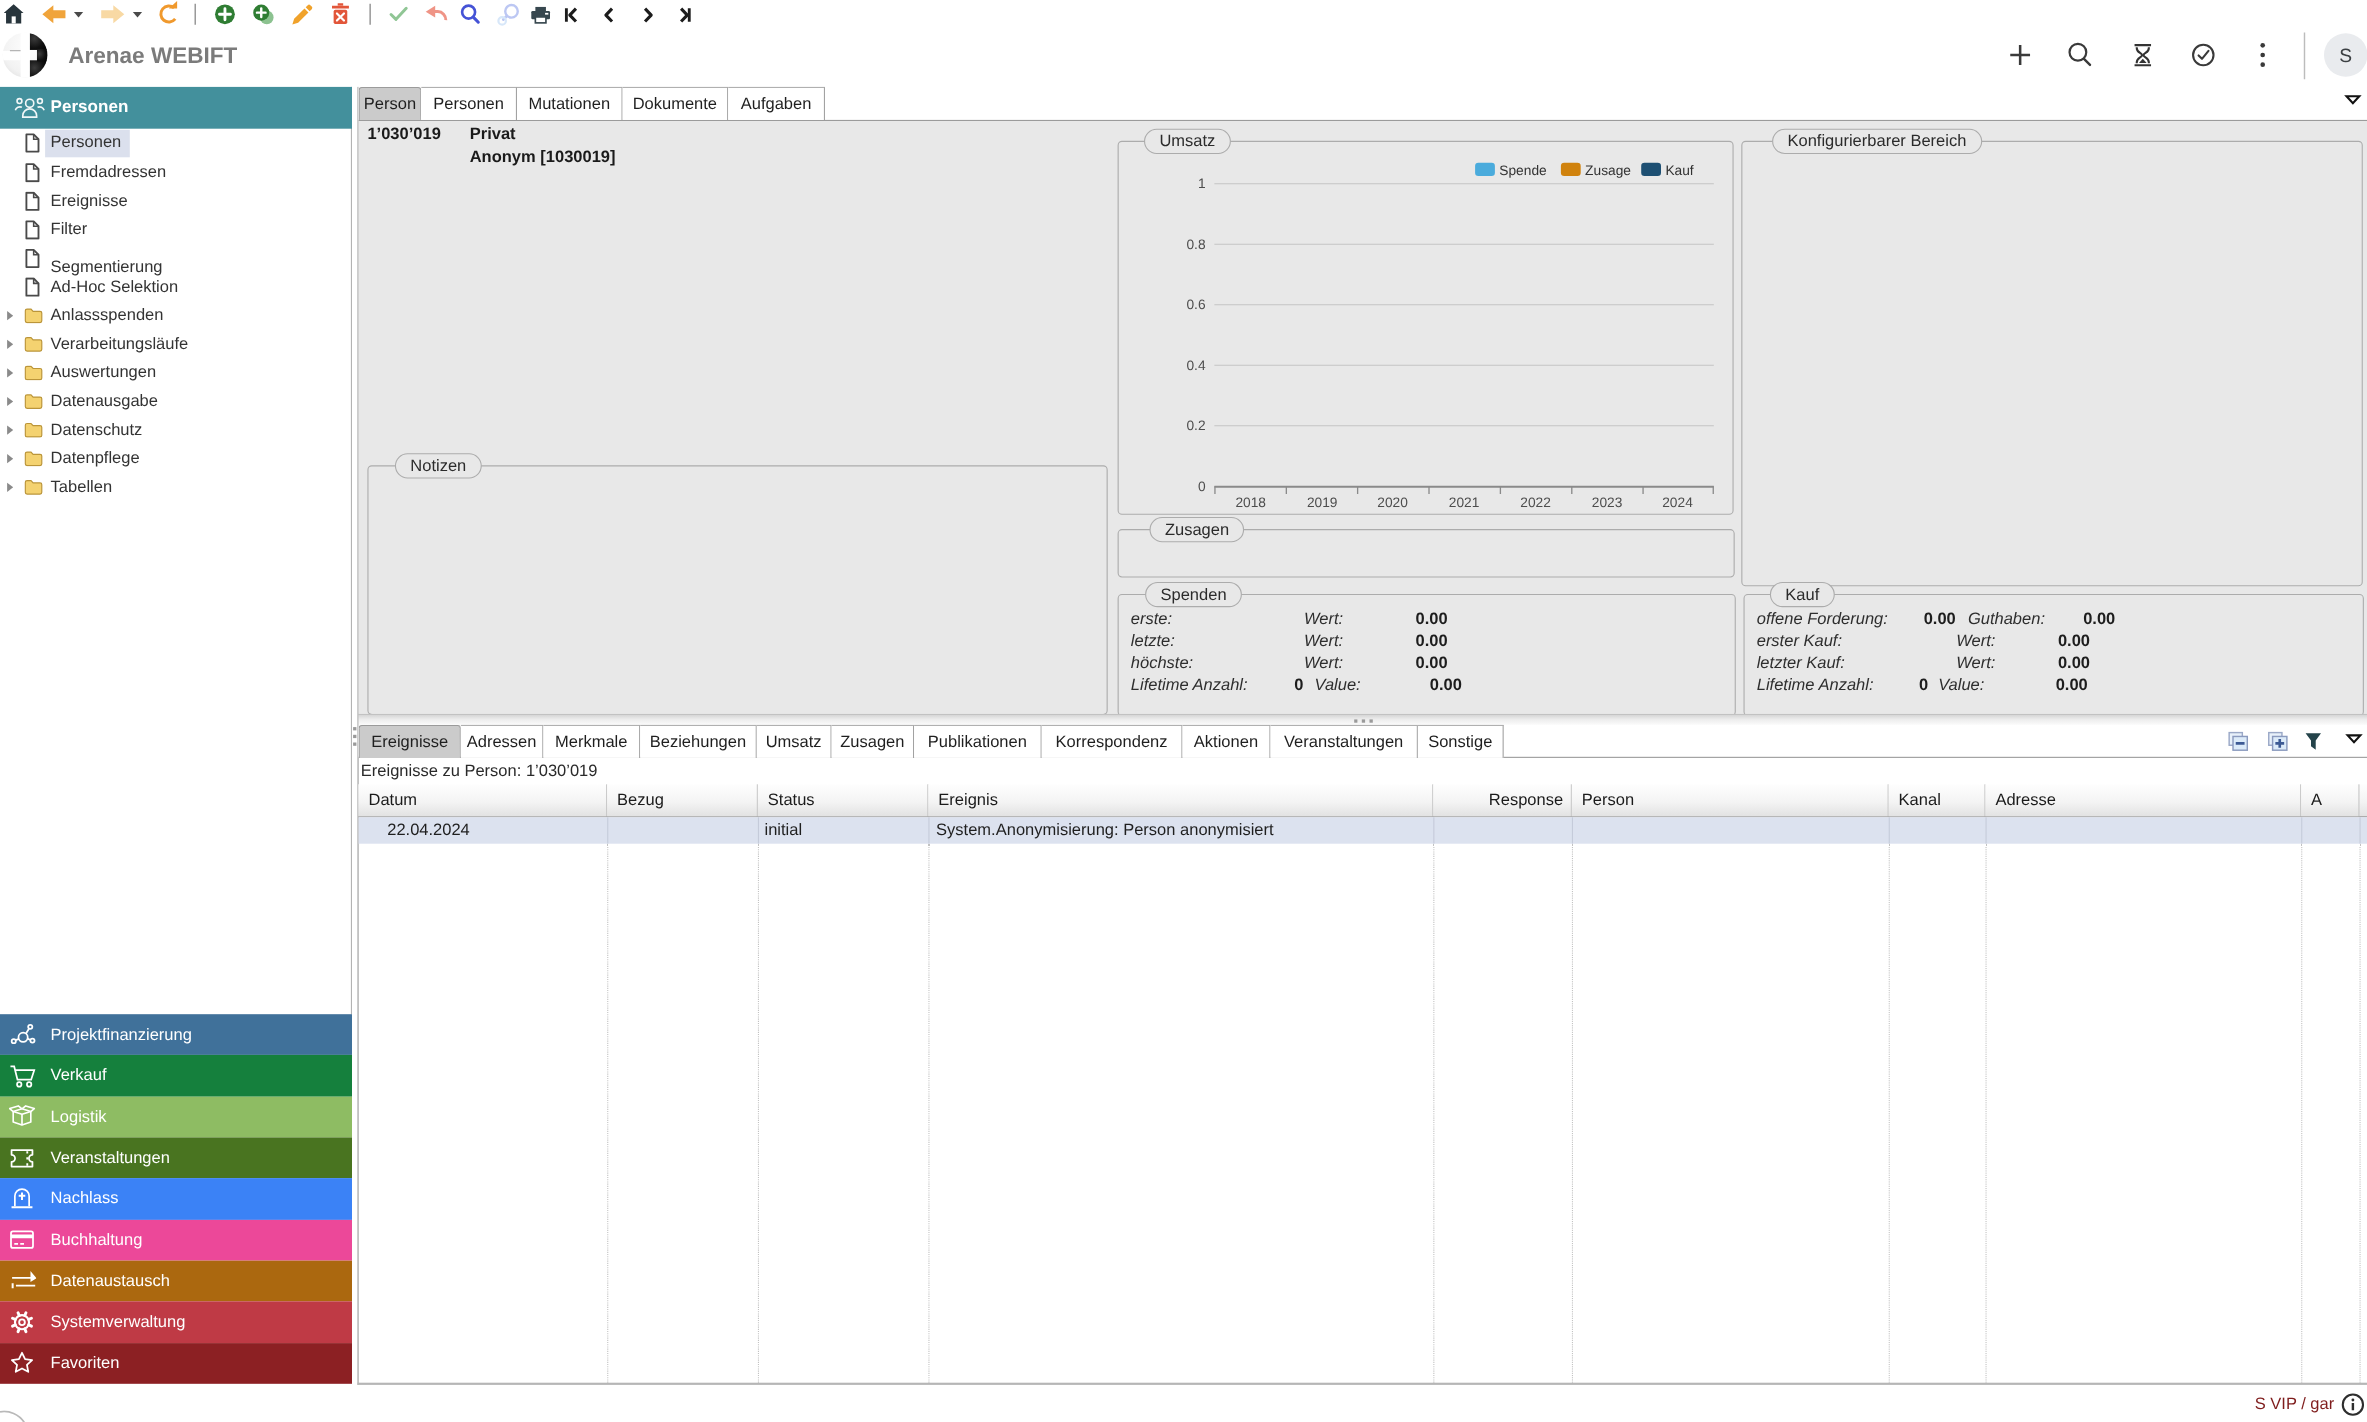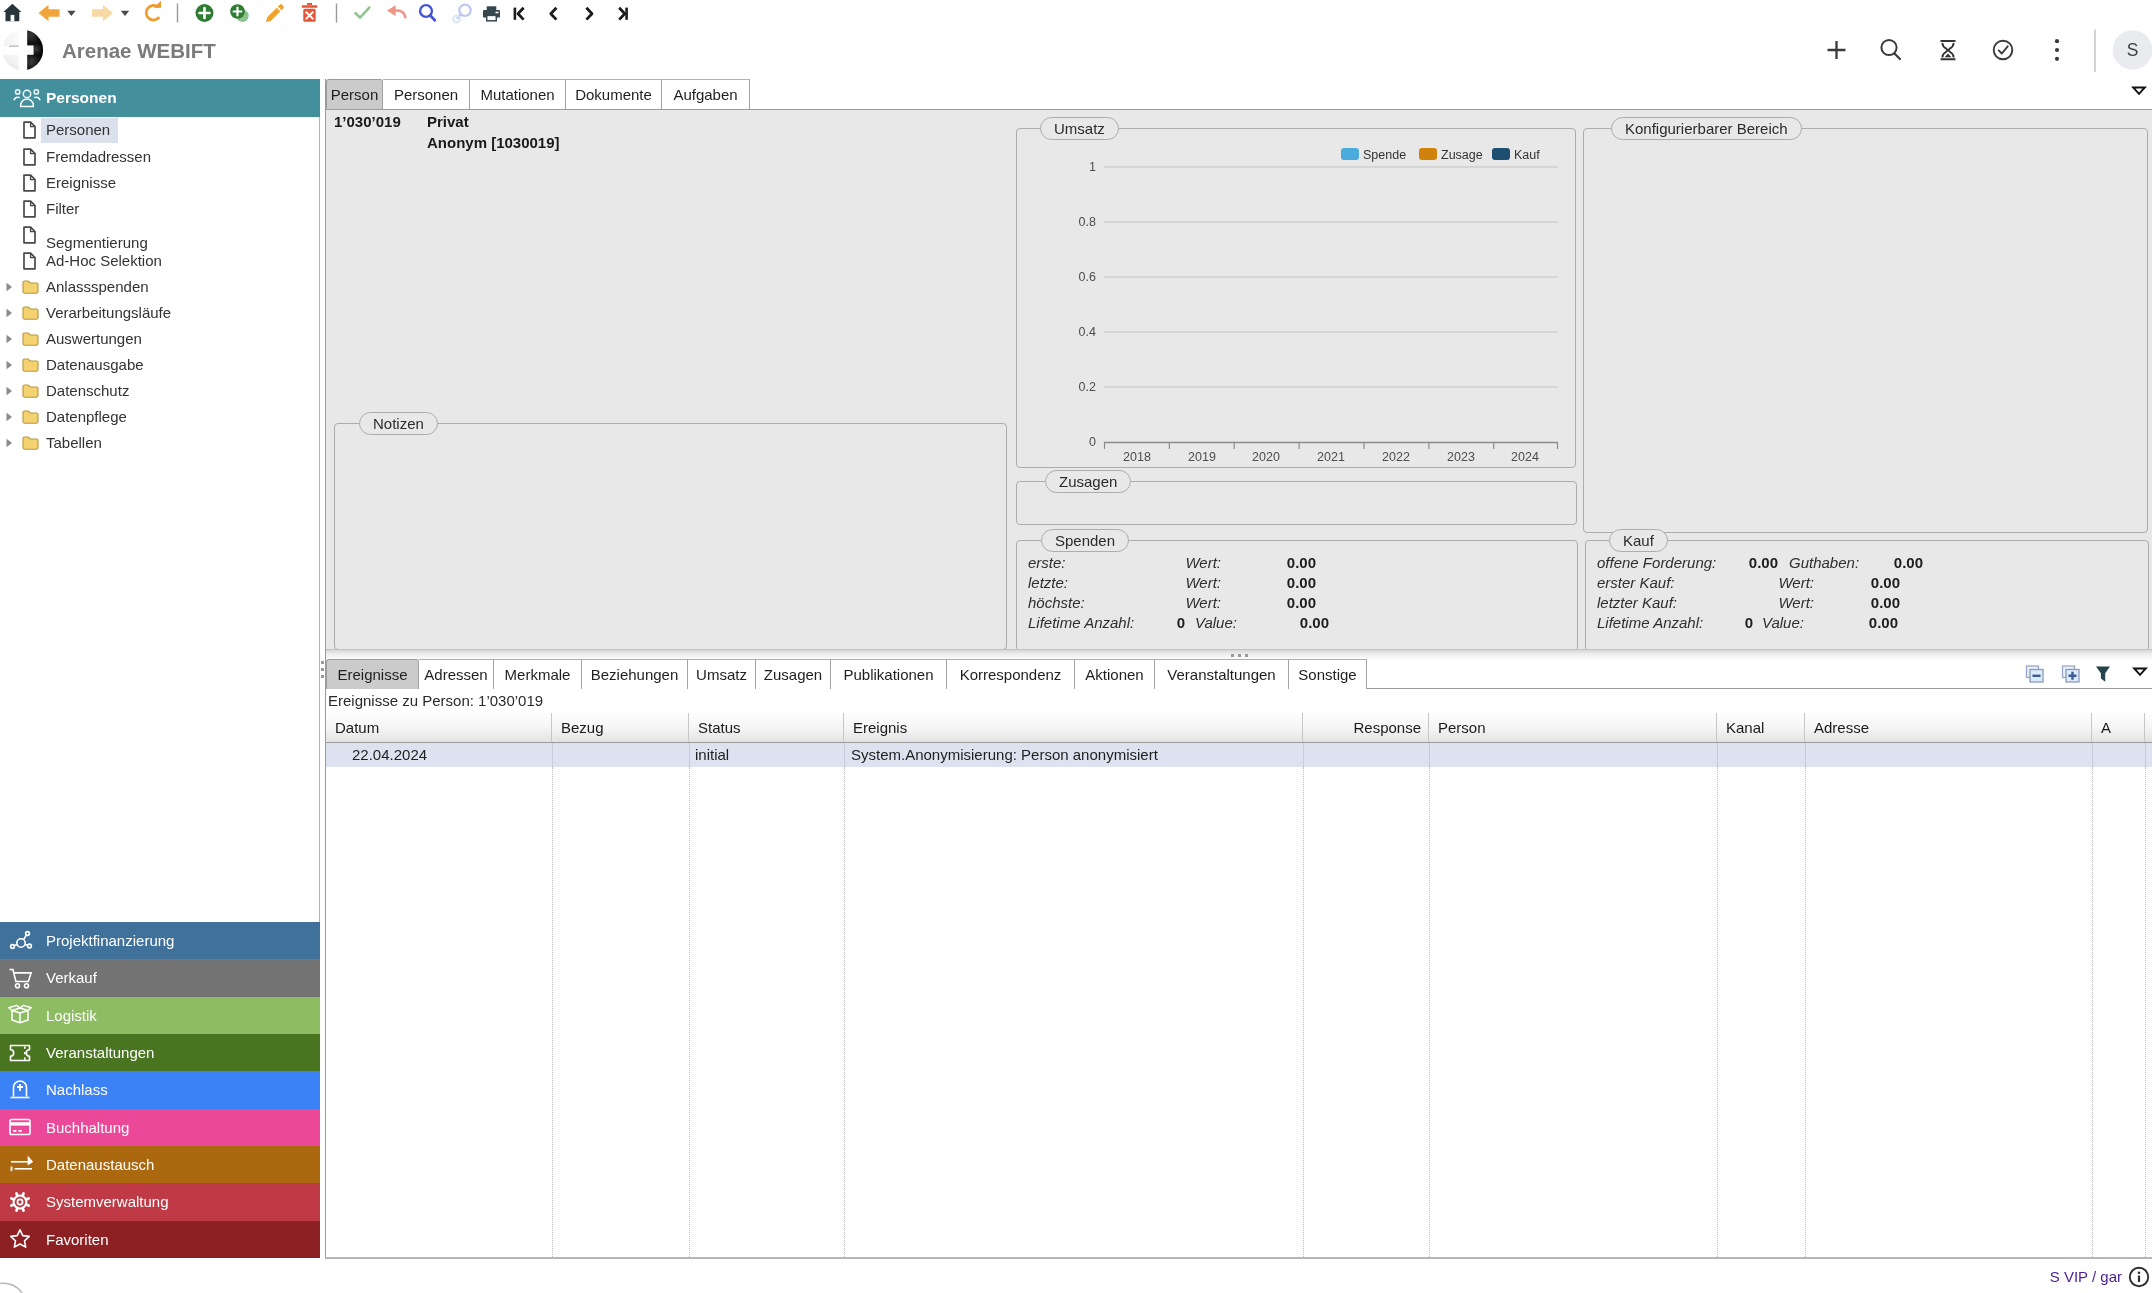--- a/index.html
+++ b/index.html
@@ -206,21 +206,21 @@
       <g fill="none" stroke="#fff" stroke-width="1.6">
         <circle cx="13" cy="14" r="4.2"></circle>
         <circle cx="4.5" cy="17.5" r="1.9"></circle>
         <circle cx="19.5" cy="4.5" r="1.9"></circle>
         <circle cx="21.5" cy="17" r="1.9"></circle>
         <path d="M6.3 16.6 L9.2 15.4 M15.5 10.8 L18.3 6.2 M17.1 15.2 L19.7 16.4"></path>
       </g>
     </svg>
     <span class="lbl">Projektfinanzierung</span>
   </div>
-<div class="mrow" style="top:959.3px;height:37.33px;background:#737373;">
+<div class="mrow" style="top:959.3px;height:37.33px;background:#15803d;">
     <svg class="abs" style="left:8px;top:6.7px" width="25" height="24" viewBox="0 0 25 24">
       <g fill="none" stroke="#fff" stroke-width="1.6">
         <path d="M1.5 3.5 h3.4 l3 12 h12.4 l2.8-8.6 H6"></path>
         <circle cx="9.5" cy="19.8" r="2"></circle>
         <circle cx="18.5" cy="19.8" r="2"></circle>
       </g>
     </svg>
     <span class="lbl">Verkauf</span>
   </div>
 <div class="mrow" style="top:996.7px;height:37.33px;background:#8ebc63;">
@@ -458,21 +458,21 @@
 <div class="dash" style="left:689px;top:767px;height:490px;"></div>
 <div class="dash" style="left:844px;top:767px;height:490px;"></div>
 <div class="dash" style="left:1303px;top:767px;height:490px;"></div>
 <div class="dash" style="left:1429px;top:767px;height:490px;"></div>
 <div class="dash" style="left:1717px;top:767px;height:490px;"></div>
 <div class="dash" style="left:1805px;top:767px;height:490px;"></div>
 <div class="dash" style="left:2092px;top:767px;height:490px;"></div>
 <div class="dash" style="left:2145px;top:767px;height:490px;"></div>
 <div class="abs" style="left:325px;top:1257px;width:1827px;height:2px;background:#b6b6b6;"></div>
 
-<div class="abs" style="right:30px;top:1266px;height:22px;line-height:22px;font-size:15px;color:#4c1d95;">S VIP / gar</div>
+<div class="abs" style="right:30px;top:1266px;height:22px;line-height:22px;font-size:15px;color:#7f1d1d;">S VIP / gar</div>
 <svg class="abs" style="left:2128px;top:1266px" width="22" height="22" viewBox="0 0 22 22">
   <circle cx="11" cy="11" r="9.2" fill="none" stroke="#2e2e2e" stroke-width="1.9"></circle>
   <path d="M11 9.5 V16" stroke="#2e2e2e" stroke-width="2.2"></path>
   <circle cx="11" cy="6.7" r="1.3" fill="#2e2e2e"></circle>
 </svg>
 <svg class="abs" style="left:0;top:1282px" width="24" height="11" viewBox="0 0 24 11">
     <path d="M0 1.5 A 22 22 0 0 1 22 11" fill="none" stroke="#b9b9b9" stroke-width="1.6"></path>
   </svg>
 
 </body></html>

